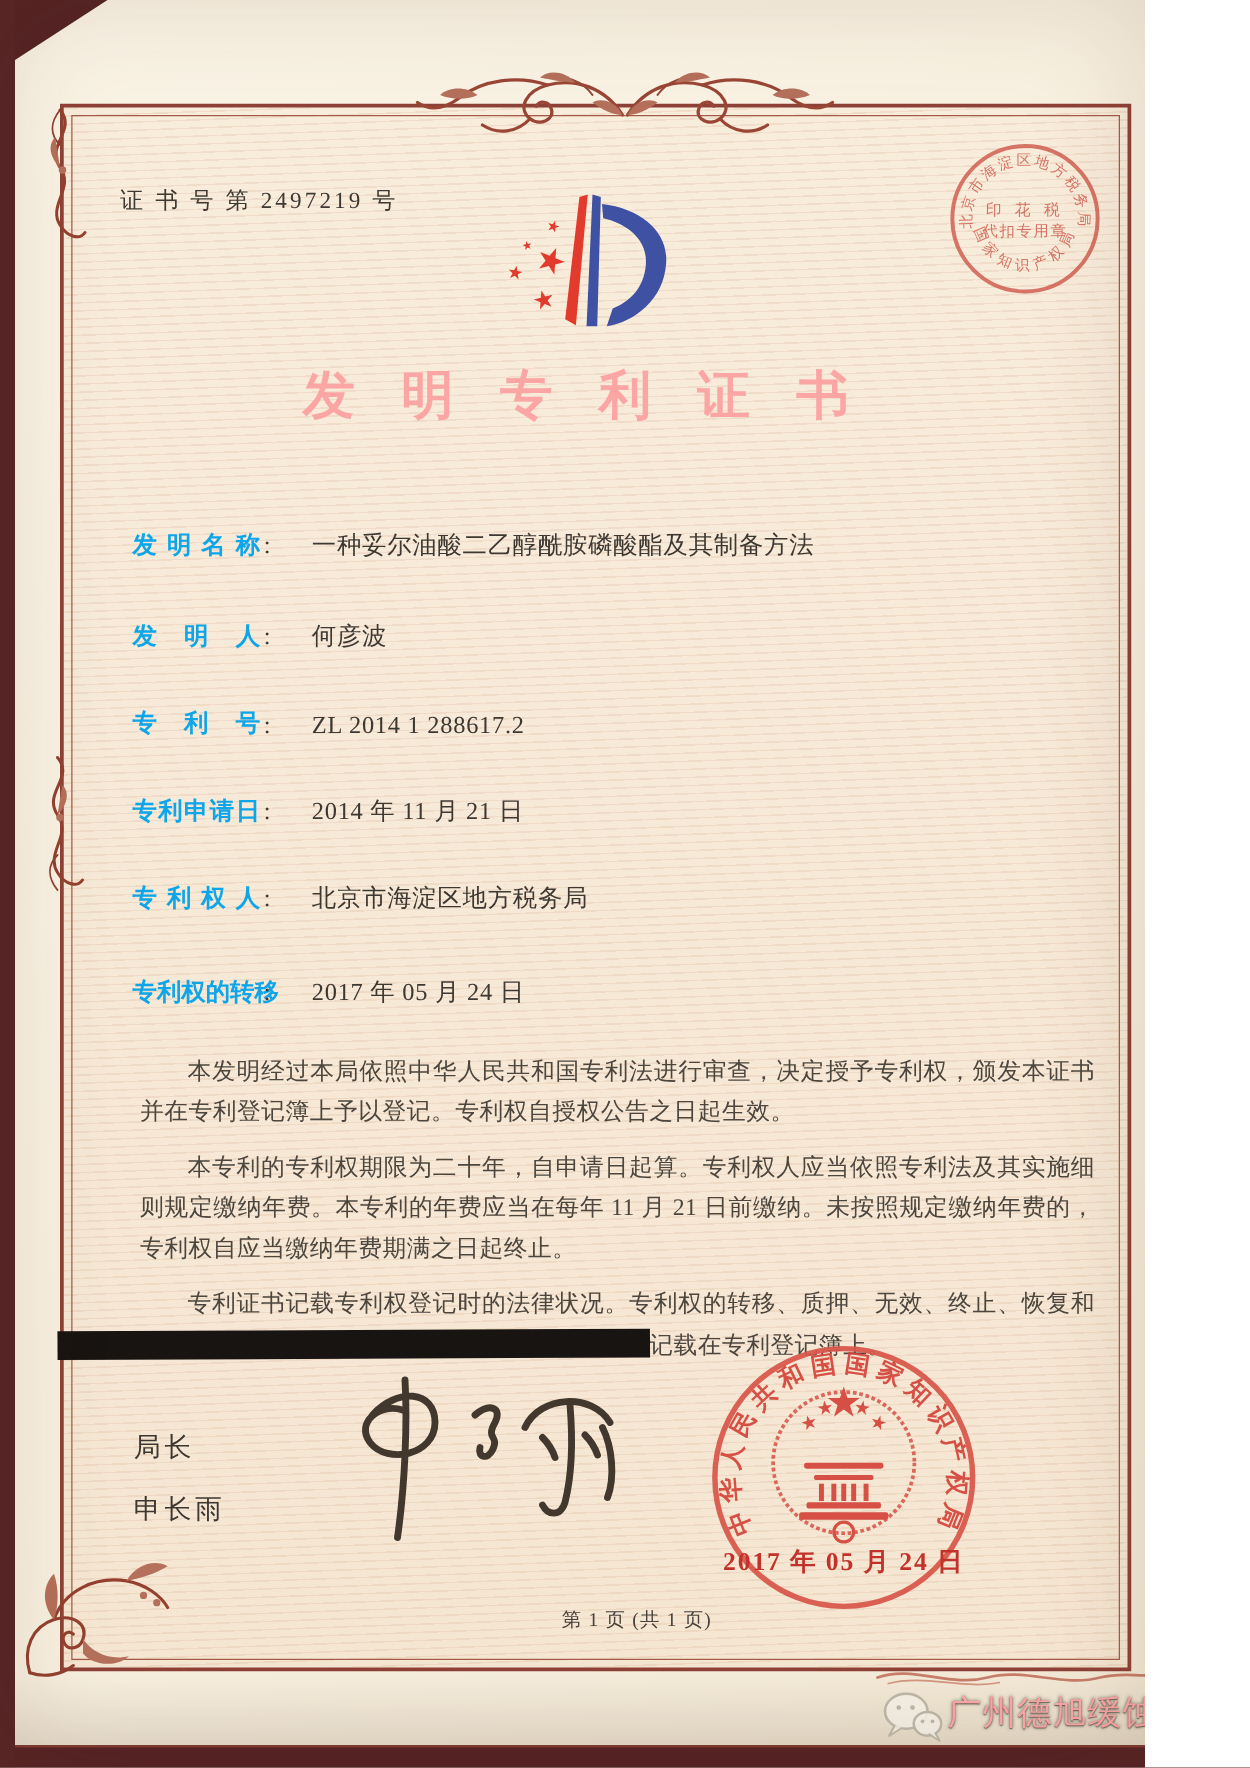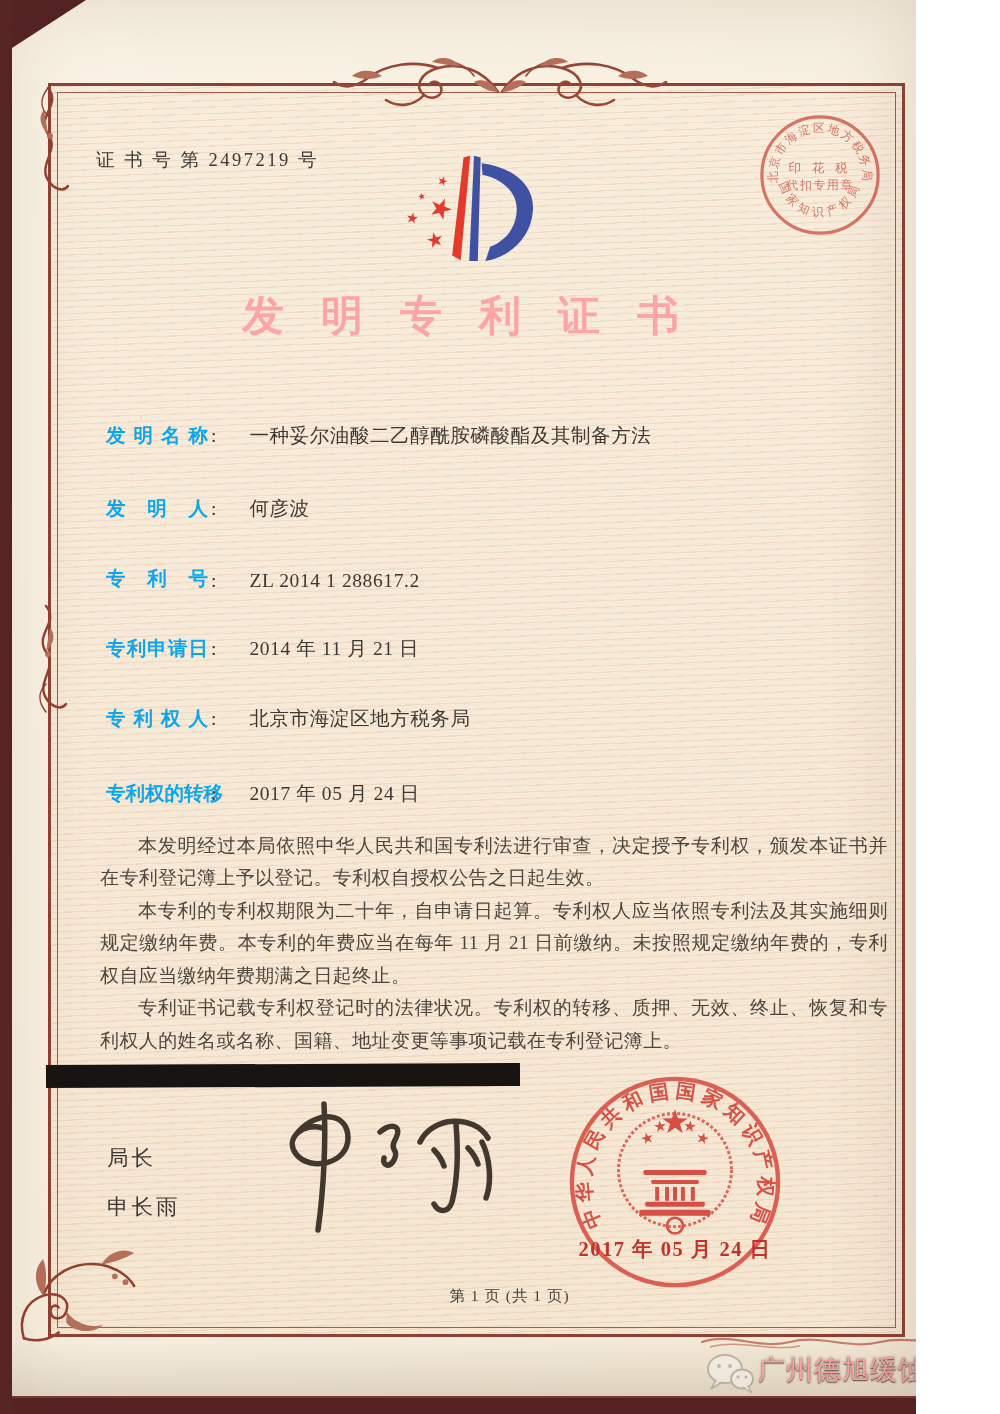--- a/index.html
+++ b/index.html
@@ -45,21 +45,21 @@
     text-align:justify;text-align-last:justify;text-justify:inter-character;
     font-size:19.5px;color:#0ea5e9;font-weight:bold;
   }
   .fcolon{font-size:19.5px;margin:0 10px 0 3px;}
   .fvalue{font-size:19.5px;letter-spacing:0.6px;margin-left:23px;}
   .paragraphs{
     position:absolute;left:100px;top:830px;width:788px;
     font-size:19px;line-height:1.71;color:#4c463e;letter-spacing:0.4px;
     text-align:justify;
   }
-  .paragraphs p{margin:0;text-indent:2em;}
+  .paragraphs p{margin:12px;text-indent:2em;}
   .redaction{
     position:absolute;left:46px;top:1064px;width:474px;height:23px;
     background:#181411;transform:rotate(-0.25deg);
   }
   .director-title{position:absolute;left:107px;top:1143px;font-size:21.5px;letter-spacing:3px;color:#3c3731;}
   .director-name{position:absolute;left:107px;top:1192px;font-size:21.5px;letter-spacing:3px;color:#3c3731;}
   .seal-date{
     position:absolute;left:560px;top:1235px;width:230px;text-align:center;
     font-size:20.5px;color:#c2322a;letter-spacing:1.5px;font-weight:600;
   }

